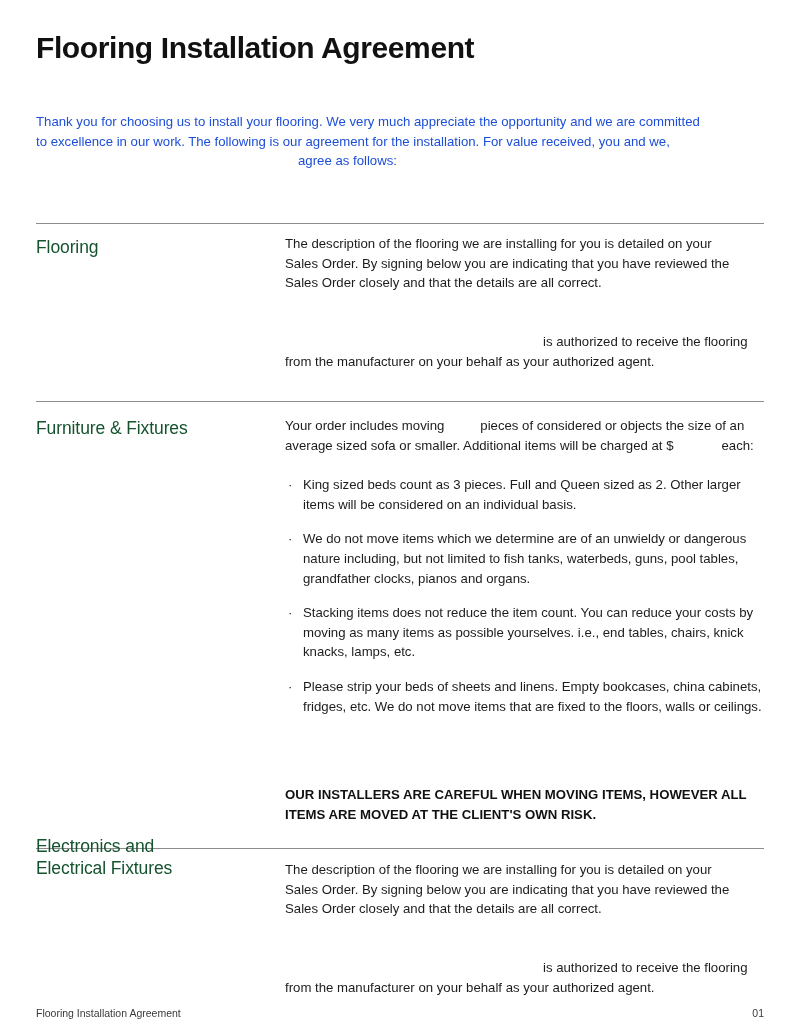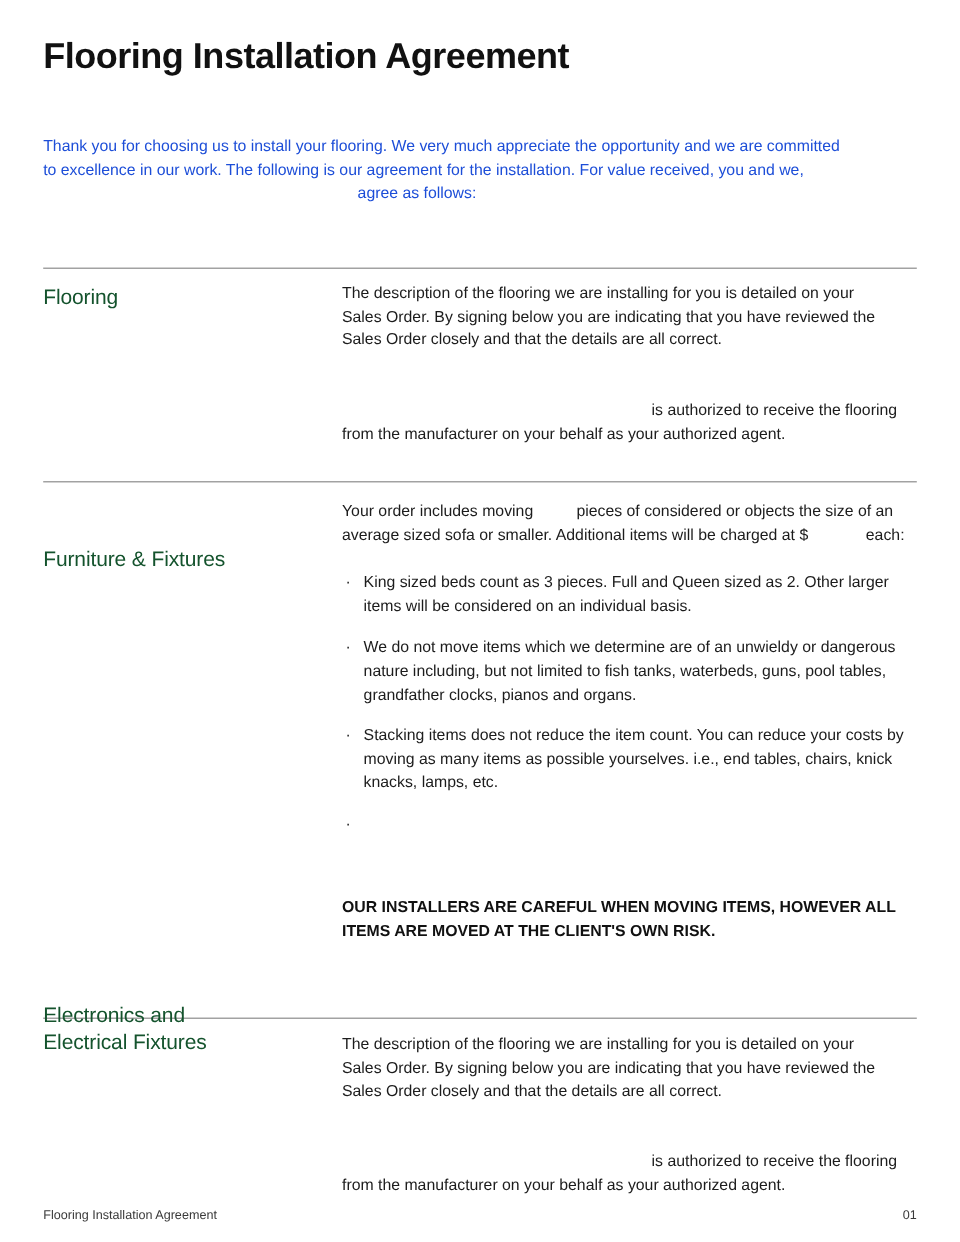--- a/index.html
+++ b/index.html
@@ -162,21 +162,21 @@
     <div class="gap-para"></div>
     <div class="gap-para"></div>
     <div class="para-line">
       <span class="fill-blank blank-auth"></span><span>is authorized to receive the flooring</span>
     </div>
     <div class="para-line">from the manufacturer on your behalf as your authorized agent.</div>
   </div>
 
   <div class="rule" style="top:401px;"></div>
 
-  <div class="sec-heading" style="top:417px;margin-top:38px;">
+  <div class="sec-heading" style="top:417px;">
     <div>Furniture &amp; Fixtures</div>
   </div>
 
   <div class="sec-body" style="top:416px;">
     <div class="para-line">
       <span>Your order includes moving</span><span class="fill-blank blank-qty"></span><span>pieces of considered or objects the size of an</span>
     </div>
     <div class="para-line">
       <span>average sized sofa or smaller. Additional items will be charged at $</span><span class="fill-blank blank-price"></span><span>each:</span>
     </div>
@@ -191,20 +191,21 @@
       <li>
         <span class="bullet-dot">·</span>
         <span>We do not move items which we determine are of an unwieldy or dangerous nature including, but not limited to fish tanks, waterbeds, guns, pool tables, grandfather clocks, pianos and organs.</span>
       </li>
       <li>
         <span class="bullet-dot">·</span>
         <span>Stacking items does not reduce the item count. You can reduce your costs by moving as many items as possible yourselves. i.e., end tables, chairs, knick knacks, lamps, etc.</span>
       </li>
       <li>
         <span class="bullet-dot">·</span>
+        <span>Please strip your beds of sheets and linens. Empty bookcases, china cabinets, fridges, etc. We do not move items that are fixed to the floors, walls or ceilings.</span>
       </li>
     </ul>
 
     <div style="height:41px;"></div>
 
     <div class="notice">OUR INSTALLERS ARE CAREFUL WHEN MOVING ITEMS, HOWEVER ALL ITEMS ARE MOVED AT THE CLIENT'S OWN RISK.</div>
   </div>
 
   <div class="rule" style="top:848px;"></div>
 

